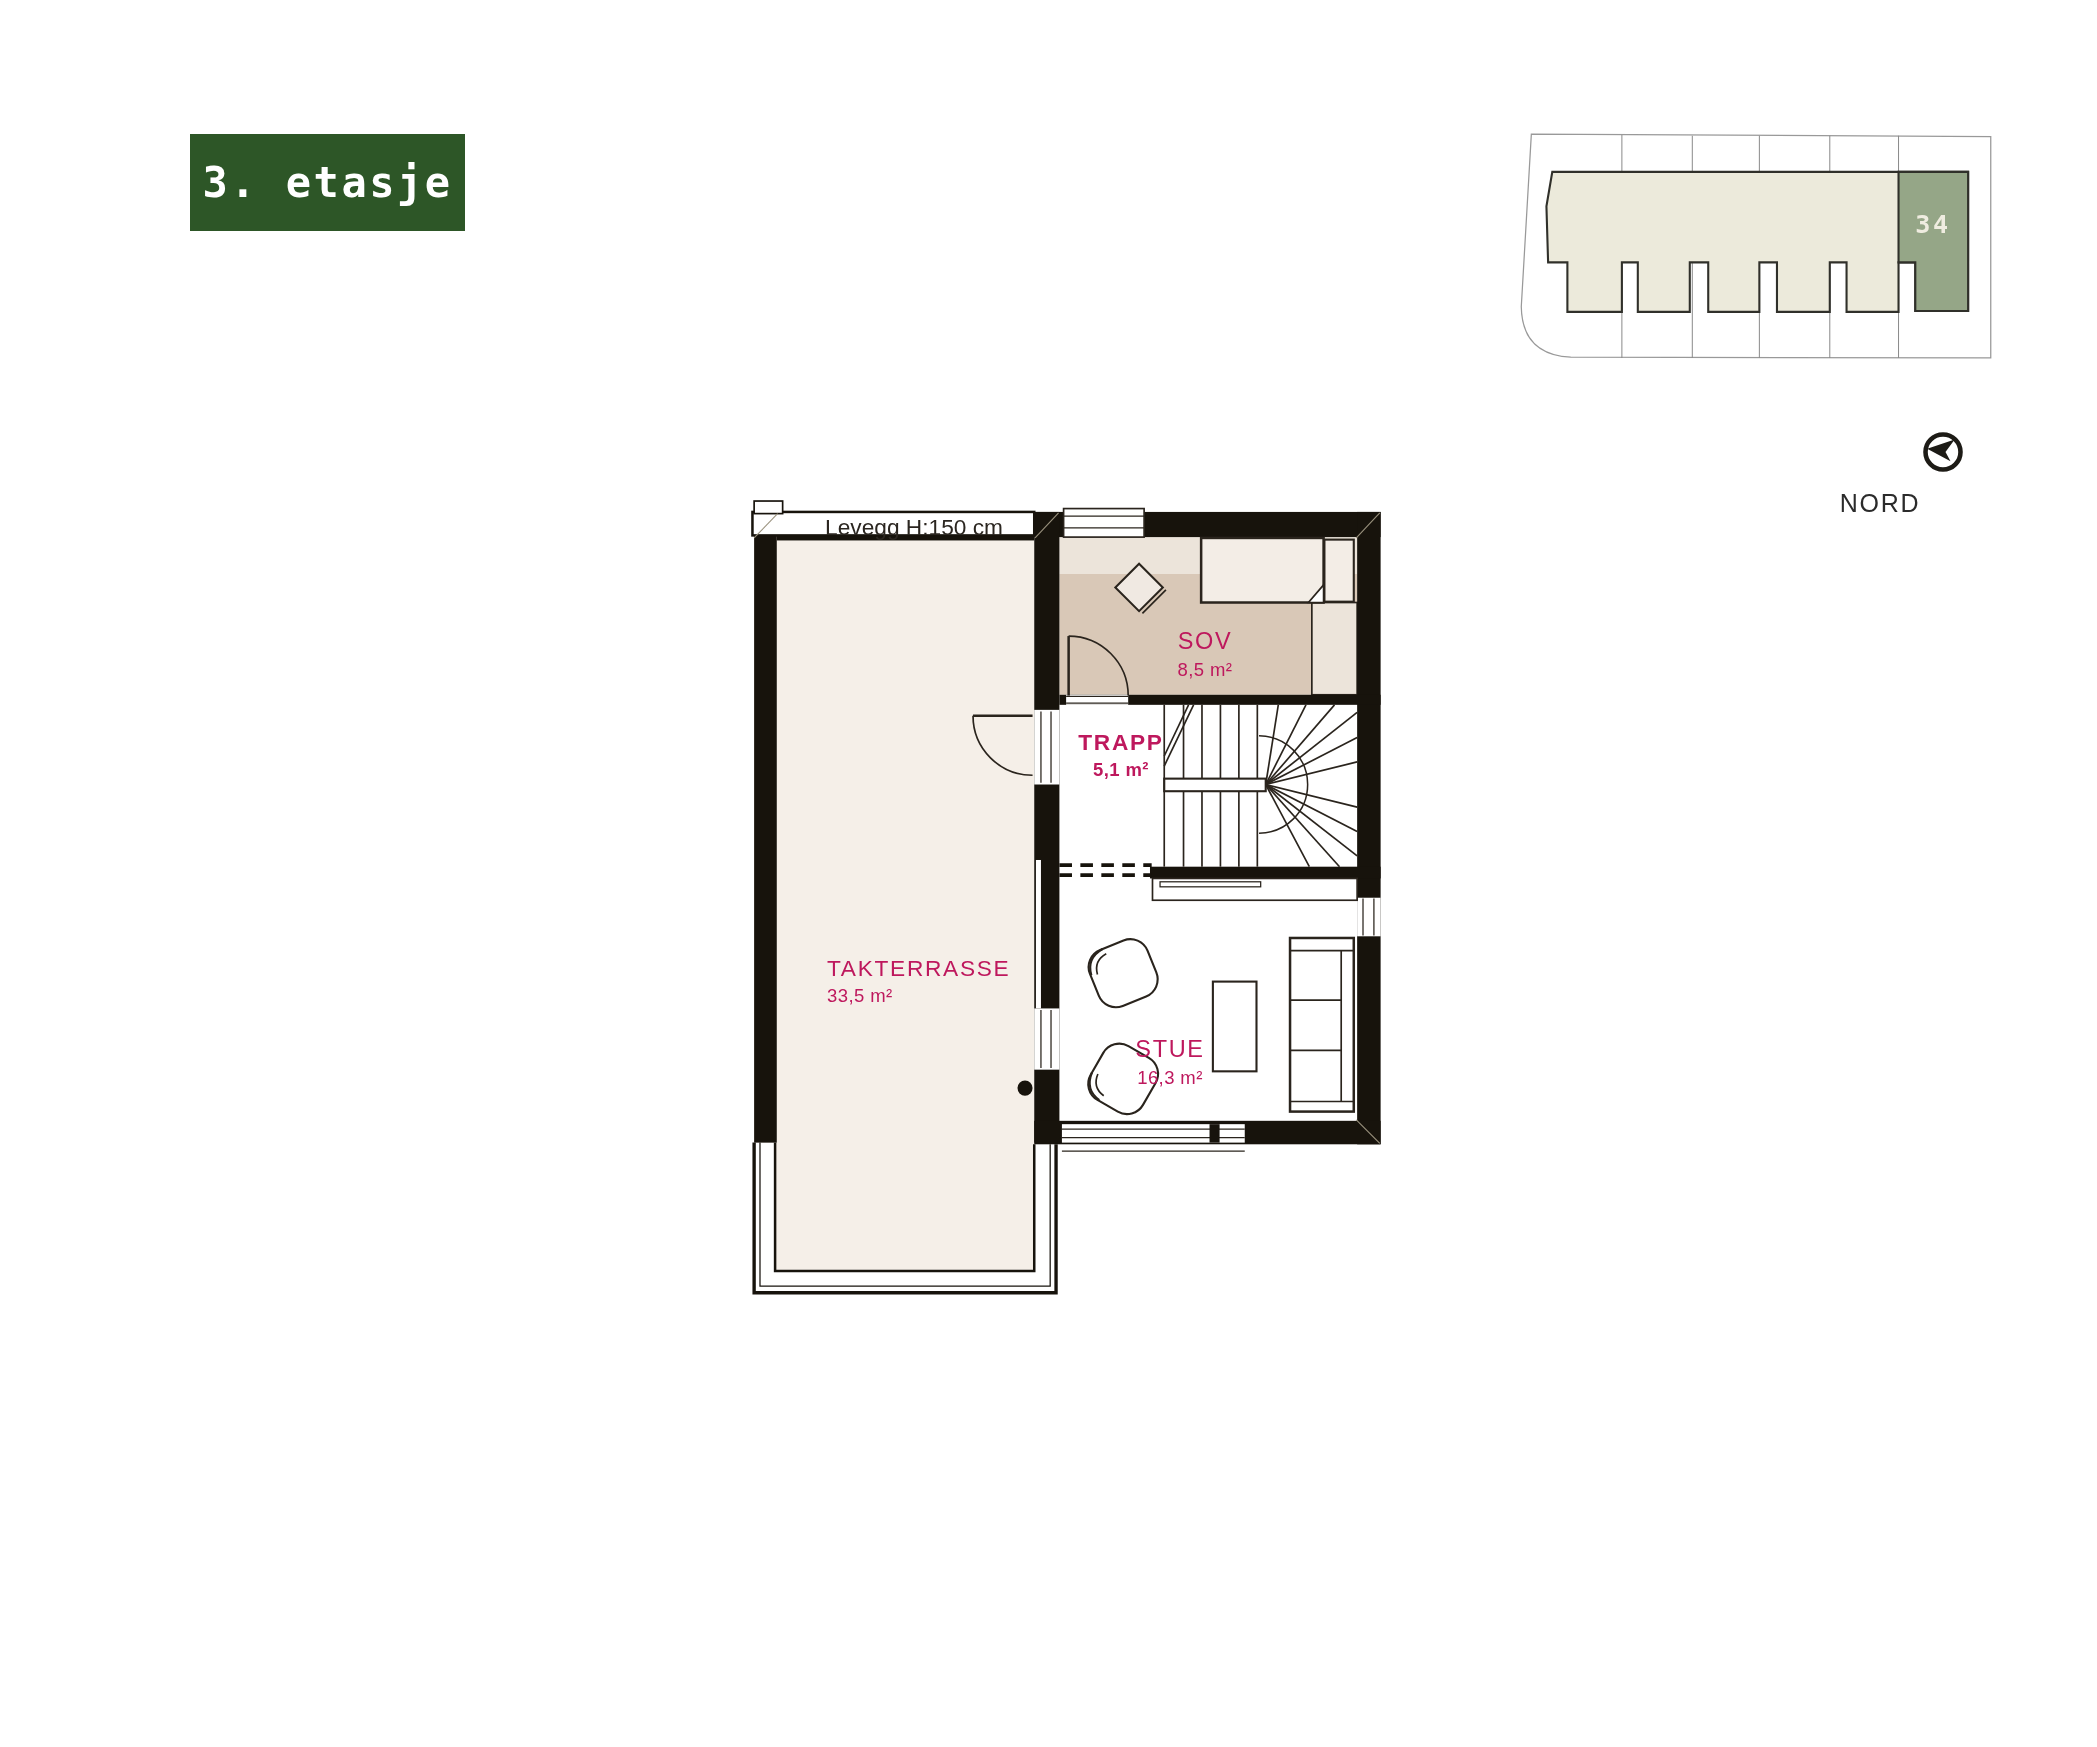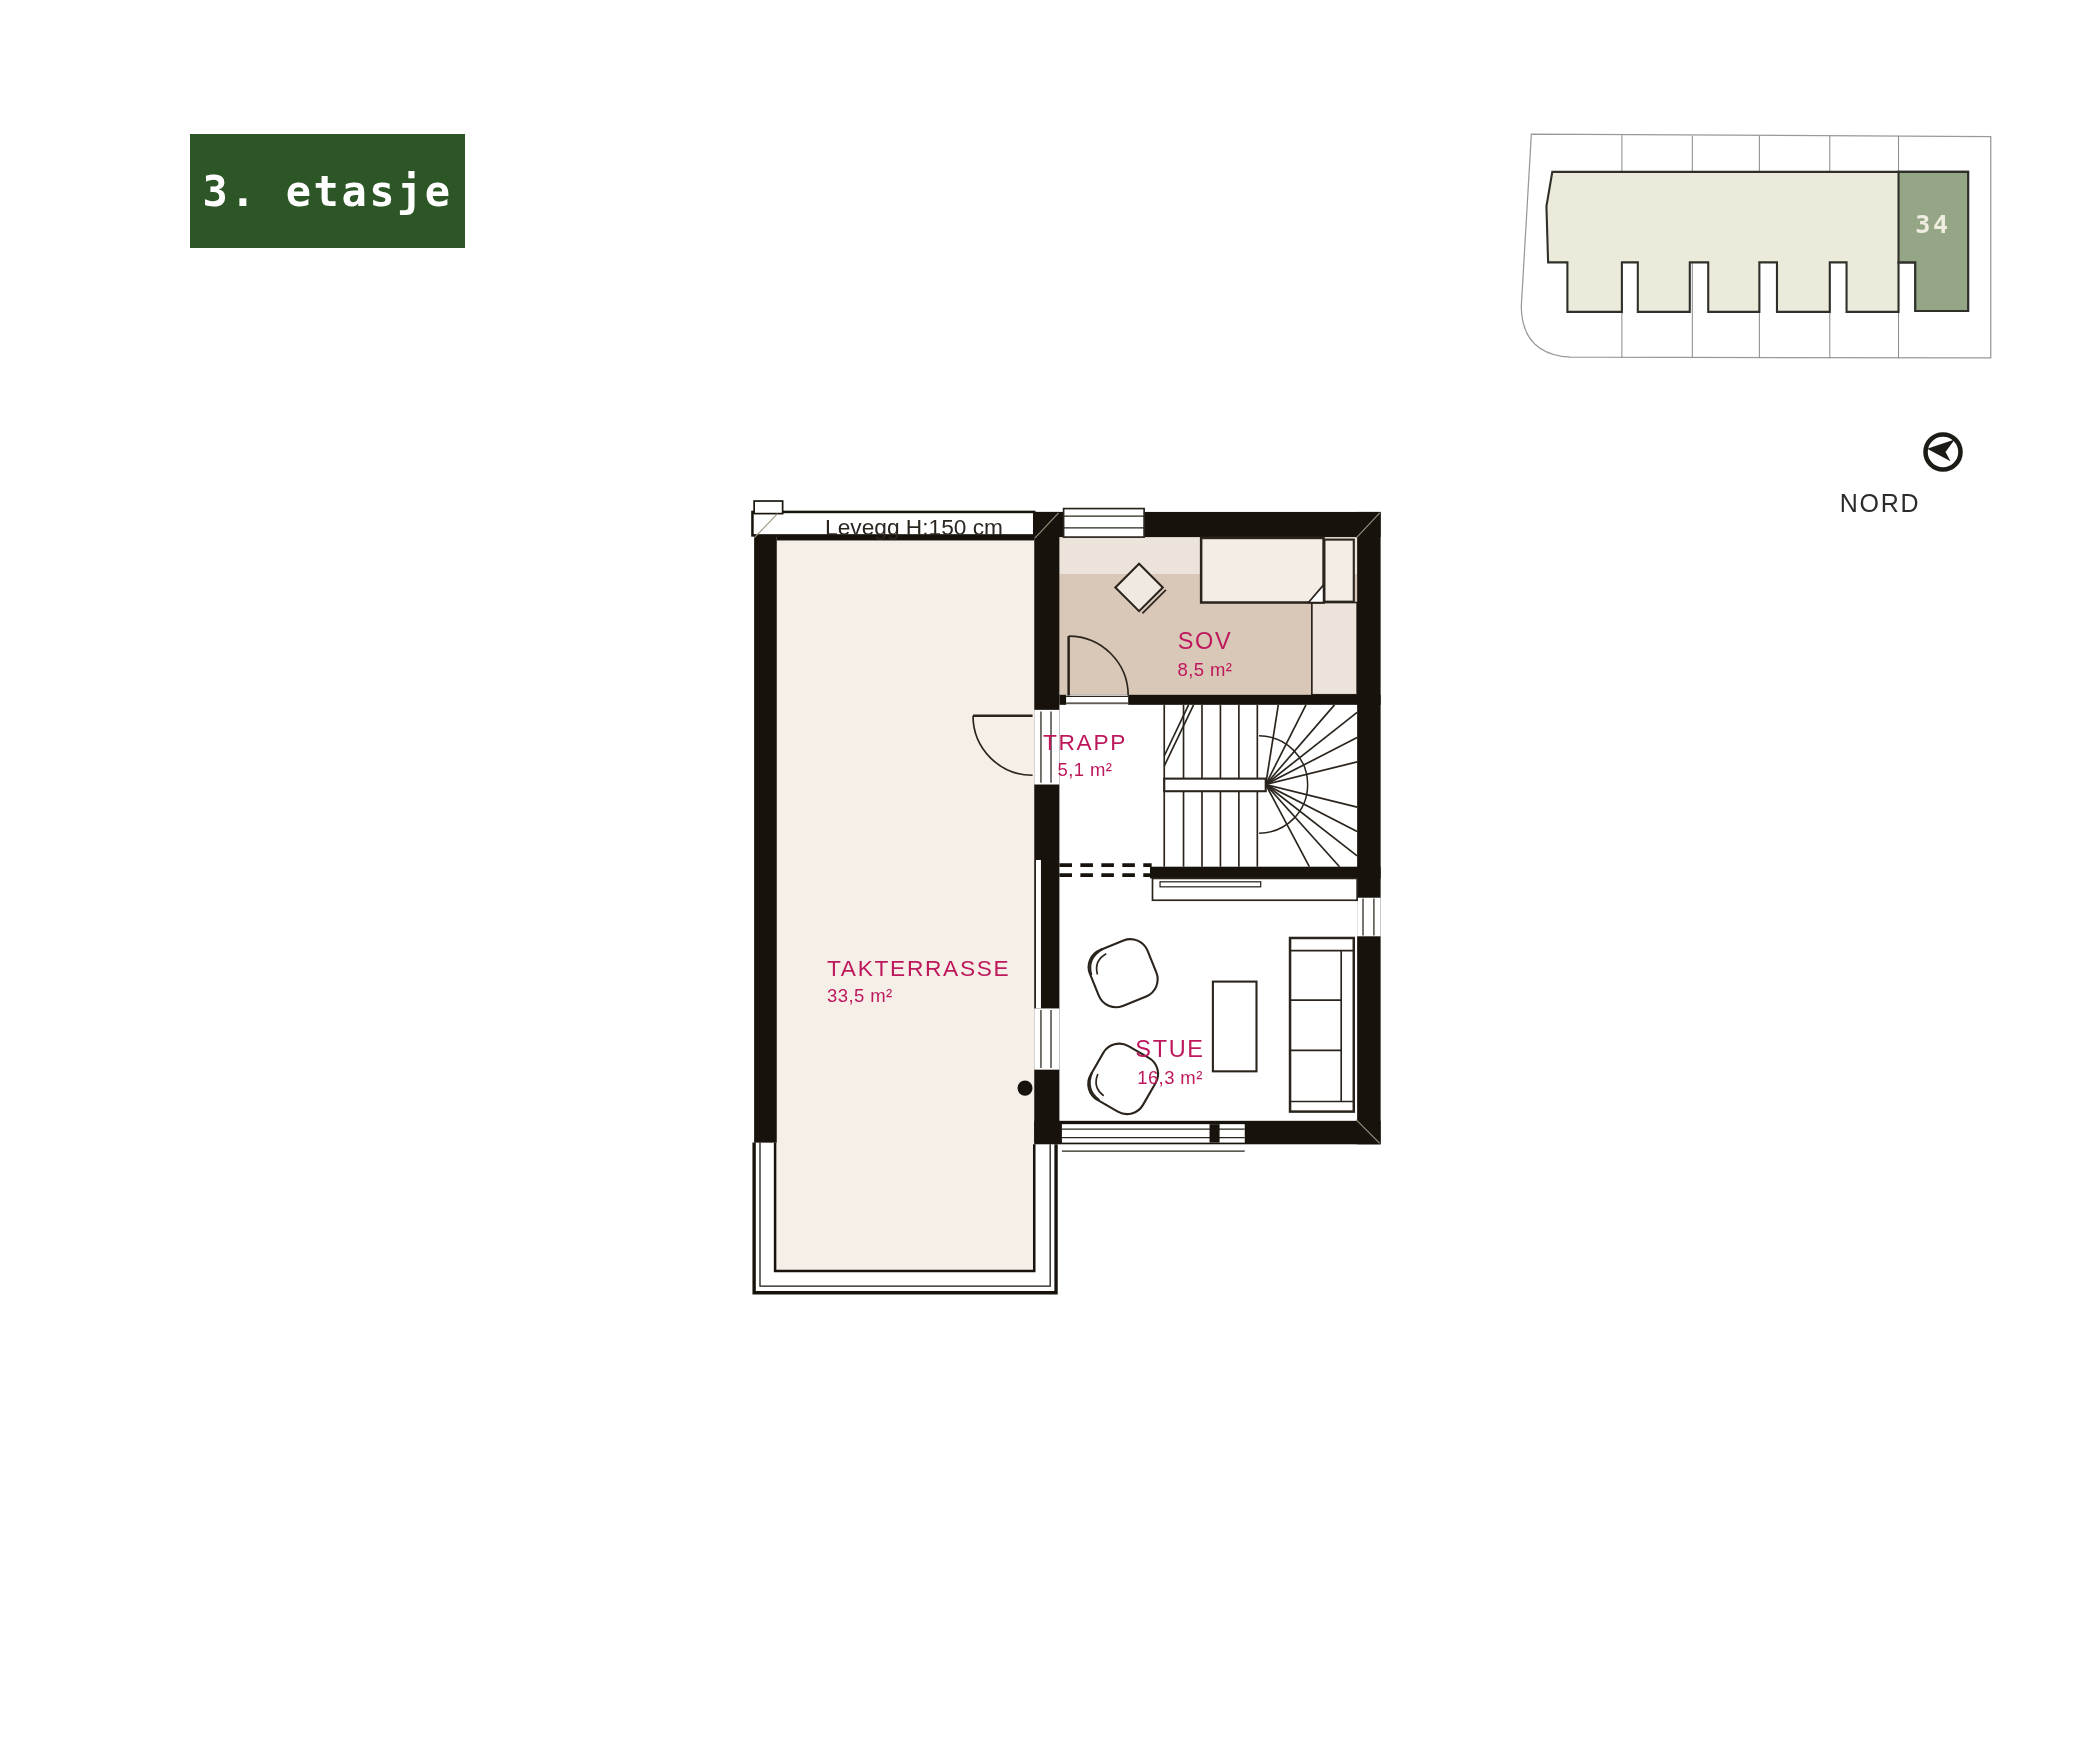--- a/index.html
+++ b/index.html
@@ -3,21 +3,21 @@
 <meta charset="utf-8">
 <style>
   html,body{margin:0;padding:0;}
   body{
     width:2098px;height:1748px;position:relative;background:#ffffff;
     font-family:"Liberation Sans", sans-serif;overflow:hidden;
   }
   .abs{position:absolute;}
   
   .floor-badge{
-    left:190px;top:134px;width:275px;height:114px;
+    left:190px;top:134px;width:275px;height:97px;
     display:flex;align-items:center;justify-content:center;
   }
   .floor-badge-label{
     font-family:"DejaVu Sans Mono", monospace;
     font-weight:bold;font-size:42px;letter-spacing:2.5px;
   }
   
   .nord-label{
     left:1880px;top:489px;transform:translateX(-50%);
     font-size:25px;letter-spacing:1.7px;color:#2b2b2b;font-weight:400;
@@ -226,21 +226,21 @@
 <div class="abs room-label" style="left:827px;top:956px;">
   <div class="room-name">TAKTERRASSE</div>
   <div class="room-area">33,5 m²</div>
 </div>
 
 <div class="abs room-label centered" style="left:1205px;top:629px;">
   <div class="room-name" style="font-size:23.5px;">SOV</div>
   <div class="room-area">8,5 m²</div>
 </div>
 
-<div class="abs room-label centered" style="left:1085px;top:730px;">
+<div class="abs room-label centered" style="left:1121px;top:730px;font-weight:bold;">
   <div class="room-name">TRAPP</div>
   <div class="room-area">5,1 m²</div>
 </div>
 
 <div class="abs room-label centered" style="left:1170px;top:1002px;margin-top:35px;">
   <div class="room-name" style="font-size:23.5px;">STUE</div>
   <div class="room-area">16,3 m²</div>
 </div>
 
 

